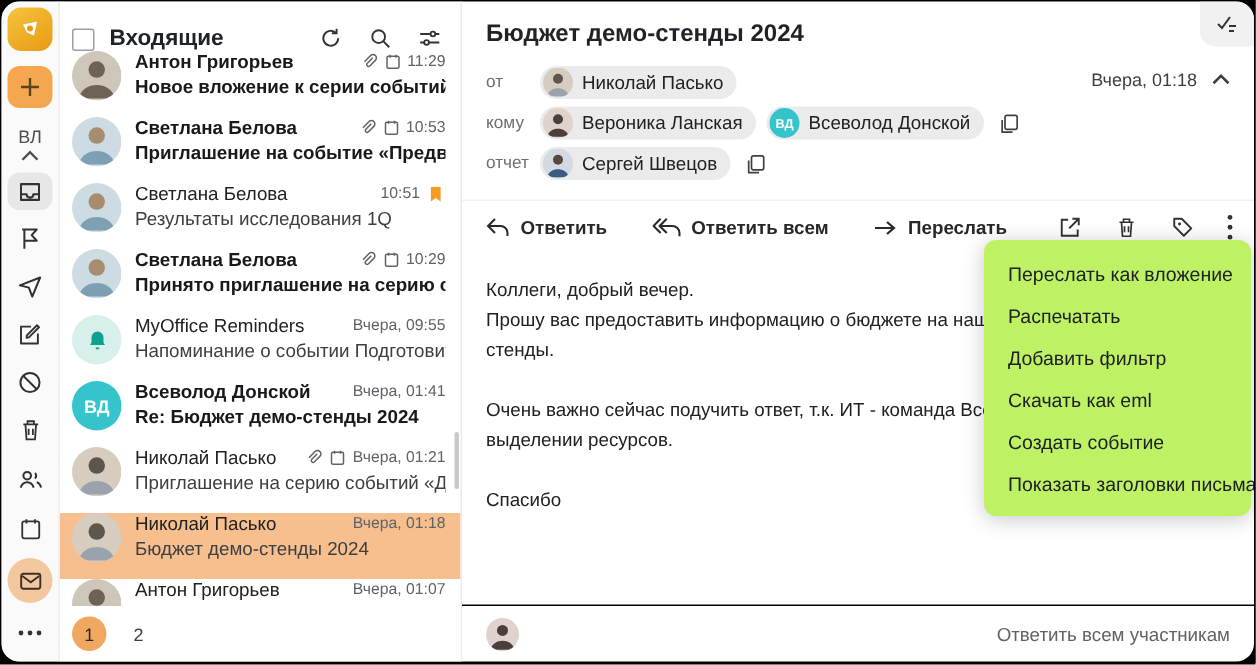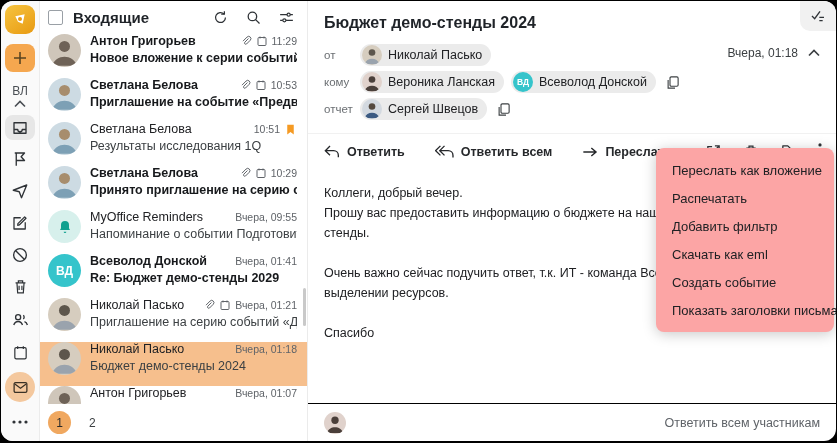--- a/index.html
+++ b/index.html
@@ -11,21 +11,21 @@
   .plus-btn{width:30px;height:30px;margin-top:10px;border-radius:8px;background:#F5A74F;display:flex;align-items:center;justify-content:center;font-size:18px;color:#4A3category;color:#4A3A22;cursor:pointer;}
   .rail-user{margin-top:12px;font-size:12px;color:#4A4F54;}
   .rail-chev{margin-top:2px;}
   .rail-ic{width:30px;height:26px;margin-top:7px;display:flex;align-items:center;justify-content:center;border-radius:8px;color:#2F3337;cursor:pointer;}
   .rail-ic.active{background:#E7E7E7;}
   .rail-ic.mail-active{background:#F4C89E;border-radius:50%;width:30px;height:30px;}
   .rail-spacer{flex:1;}
   .rail-bottom{margin-bottom:6px;display:flex;flex-direction:column;align-items:center;}
   
   .listpane{width:267px;border-right:1px solid #EBEBEB;position:relative;background:#fff;flex-shrink:0;display:flex;flex-direction:column;}
-  .list-header{height:33px;display:flex;align-items:center;padding:0 12px 0 8px;}
+  .list-header{height:33px;display:flex;align-items:flex-end;padding:0 12px 0 8px;}
   .cbx{width:13px;height:13px;border:1.5px solid #9AA0A6;border-radius:2px;margin-right:10px;cursor:pointer;}
   .list-title{font-size:15px;font-weight:bold;color:#1F2328;flex:1;}
   .hic{margin-left:16px;color:#2F3337;cursor:pointer;}
   .rows{flex:1;overflow:hidden;position:relative;}
   .row{height:44px;display:flex;align-items:flex-start;padding:0 10px 0 8px;cursor:pointer;}
   .row.selected{background:#F6BF8D;}
   .ravatar{width:33px;height:33px;border-radius:50%;margin-right:9px;flex-shrink:0;overflow:hidden;display:flex;align-items:center;justify-content:center;}
   .ravatar.init{background:#35C4CB;color:#fff;font-size:12px;font-weight:bold;}
   .ravatar.bell{background:#D7F0EC;}
   .rmain{flex:1;min-width:0;}
@@ -55,21 +55,21 @@
   .tbtn{display:flex;align-items:center;gap:7px;font-size:12.5px;font-weight:600;color:#26282B;margin-right:30px;cursor:pointer;}
   .tb-right{margin-left:auto;display:flex;align-items:center;gap:21px;color:#2F3337;}
   .tb-ic{cursor:pointer;}
   .body{padding:14px 16px;font-size:12.5px;color:#202124;line-height:20px;flex:1;}
   .body p{margin:0 0 20px 0;max-width:505px;}
   .body p.tight{margin-bottom:0;}
   .replybar{border-top:1px solid #000000;height:37px;display:flex;align-items:center;padding:0 16px;gap:10px;cursor:text;justify-content:space-between;}
   .replybar .cav{width:22px;height:22px;border-radius:50%;overflow:hidden;}
   .reply-ph{font-size:12.5px;color:#5F6368;}
   
-  .ctxmenu{position:absolute;left:655px;top:147px;width:178px;background:#fca5a5;border-radius:8px;box-shadow:0 2px 14px rgba(0,0,0,.22);padding:8px 0;z-index:20;}
+  .ctxmenu{position:absolute;left:655px;top:159px;width:178px;background:#bef264;border-radius:8px;box-shadow:0 2px 14px rgba(0,0,0,.22);padding:8px 0;z-index:20;}
   .ctxmenu .mi{font-size:13px;color:#202124;padding:6.5px 16px;white-space:nowrap;cursor:pointer;}
   
   .ph{width:100%;height:100%;}
 </style>
 </head>
 <body>
 
 <div class="window">
 
   <div class="rail">
@@ -298,21 +298,21 @@
 
       <div class="row unread">
         <div class="ravatar init">ВД</div>
         <div class="rmain">
             <div class="rtop">
               <span class="rname">Всеволод Донской</span>
               <span class="rmeta">
                 <span>Вчера, 01:41</span>
               </span>
             </div>
-        <div class="rsubj">Re: Бюджет демо-стенды 2029</div>
+        <div class="rsubj">Re: Бюджет демо-стенды 2024</div>
           </div>
       </div>
 
       <div class="row">
         <div class="ravatar">
             <svg class="ph" viewBox="0 0 24 24">
               <rect width="24" height="24" fill="#d6cdbf"></rect>
               <circle cx="12" cy="9" r="4" fill="#5d564c"></circle>
               <path d="M3 23c1.5-4.5 5-6.5 9-6.5s7.5 2 9 6.5" fill="#9aa3ad"></path>
             </svg>

